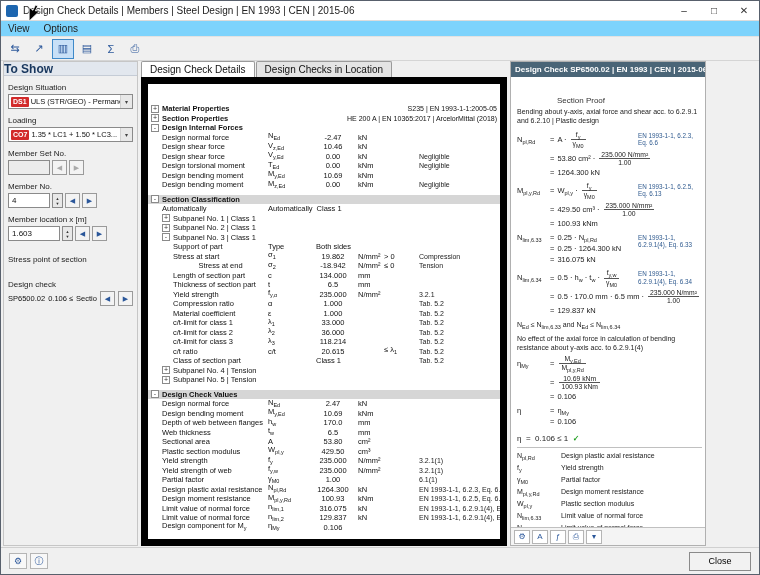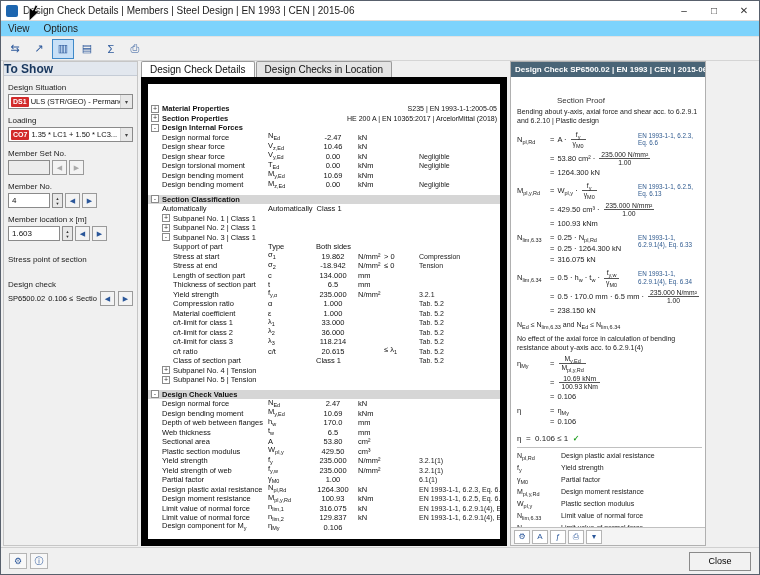--- a/index.html
+++ b/index.html
@@ -335,21 +335,21 @@
             <span class="row-label">Stress at start</span>
           </div>
           <div class="c-sym">σ<sub>1</sub></div>
           <div class="c-val">19.862</div>
           <div class="c-unit">N/mm²</div>
           <div class="c-comp">&gt; 0</div>
           <div class="c-check"></div>
           <div class="c-note">Compression</div>
         </div>
         <div class="trow">
-          <div class="c-label" style="padding-left: 25px;">
+          <div class="c-label" style="padding-left: 25px; justify-content: center;">
             <span class="row-label">Stress at end</span>
           </div>
           <div class="c-sym">σ<sub>2</sub></div>
           <div class="c-val">-18.942</div>
           <div class="c-unit">N/mm²</div>
           <div class="c-comp">≤ 0</div>
           <div class="c-check"></div>
           <div class="c-note">Tension</div>
         </div>
         <div class="trow">
@@ -742,21 +742,21 @@
               <span class="feq">=</span>
               <span class="fseg">0.5 · 170.0 mm · 6.5 mm ·</span>
               <span class="frac">
                 <span class="fr-n">235.000 N/mm²</span>
                 <span class="fr-d">1.00</span>
               </span>
             </div>
             <div class="fline">
               <span class="flhs"></span>
               <span class="feq">=</span>
-              <span class="fseg">238.150 kN</span>
+              <span class="fseg">129.837 kN</span>
             </div>
           </div>
           <div class="ftext">N<sub>Ed</sub> ≤ N<sub>lim,6.33</sub>   and   N<sub>Ed</sub> ≤ N<sub>lim,6.34</sub></div>
           <div class="ftext">No effect of the axial force in calculation of bending resistance about y-axis acc. to 6.2.9.1(4)</div>
           <div class="fblock">
             <div class="fline">
               <span class="flhs">η<sub>My</sub></span>
               <span class="feq">=</span>
               <span class="frac">
                 <span class="fr-n">M<sub>y,Ed</sub></span>

